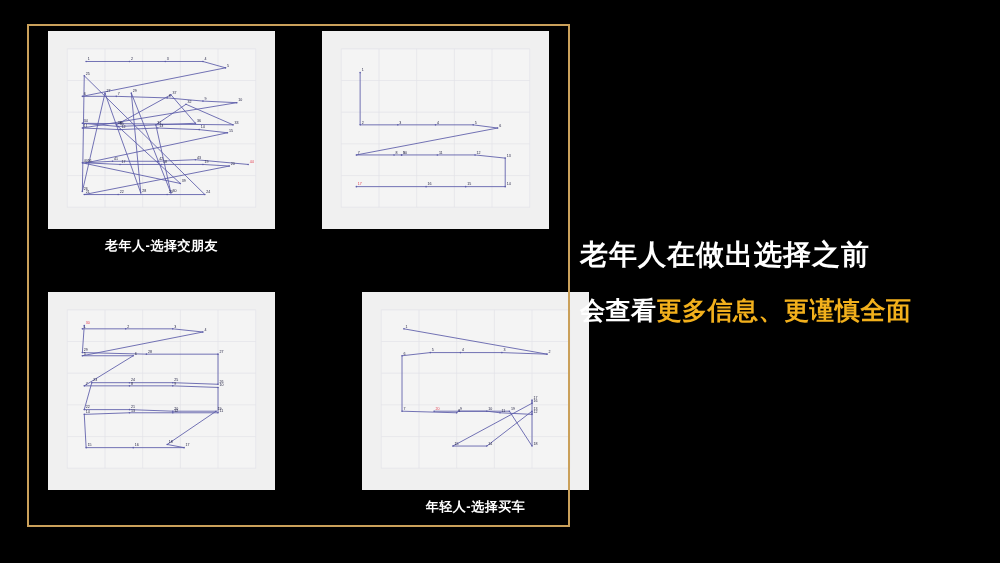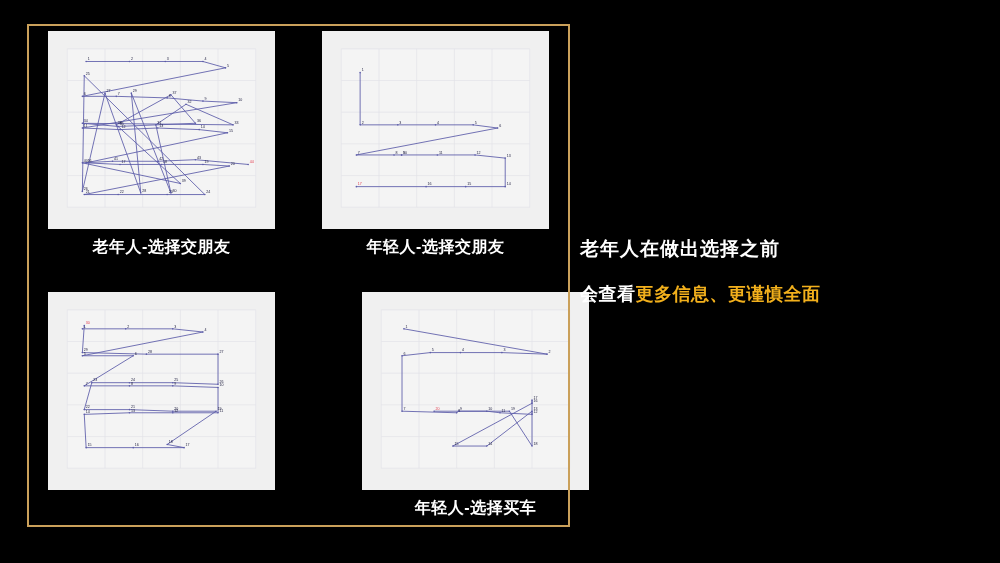--- a/index.html
+++ b/index.html
@@ -75,44 +75,44 @@
     width: 227px;
     height: 198px;
     display: block;
   }
 
   .caption {
     width: 227px;
     text-align: center;
     color: #ffffff;
     font-weight: bold;
-    font-size: 16px;
+    font-size: 13px;
     letter-spacing: 0.5px;
     margin-top: 8px;
     font-family: "Liberation Sans", "DejaVu Sans", sans-serif;
   }
 
   
   #message {
     position: absolute;
     left: 580px;
     top: 236px;
     width: 415px;
   }
   .msg-line1 {
     color: #ffffff;
     font-weight: bold;
-    font-size: 19px;
+    font-size: 28px;
     letter-spacing: 1px;
     white-space: nowrap;
   }
   .msg-line2 {
     margin-top: 20px;
     font-weight: bold;
-    font-size: 18px;
+    font-size: 25px;
     letter-spacing: 0.5px;
     white-space: nowrap;
   }
   .msg-white { color: #ffffff; }
   .msg-gold  { color: #f2b01c; }
 </style>
 </head>
 <body>
 
 <div id="stage">
@@ -279,21 +279,20 @@
             <circle cx="183.2117" cy="155.628" r="0.8" fill="#5b5ba8"></circle>
             <text x="184.7117" y="154.428" font-size="3.6" font-family="&quot;Liberation Sans&quot;, sans-serif" fill="#1a1a3c">14</text>
             <circle cx="143.6456" cy="155.628" r="0.8" fill="#5b5ba8"></circle>
             <text x="145.1456" y="154.428" font-size="3.6" font-family="&quot;Liberation Sans&quot;, sans-serif" fill="#1a1a3c">15</text>
             <circle cx="104.0795" cy="155.628" r="0.8" fill="#5b5ba8"></circle>
             <text x="105.5795" y="154.428" font-size="3.6" font-family="&quot;Liberation Sans&quot;, sans-serif" fill="#1a1a3c">16</text>
             <circle cx="34.3678" cy="155.628" r="0.8" fill="#5b5ba8"></circle>
             <text x="35.8678" y="154.428" font-size="3.6" font-family="&quot;Liberation Sans&quot;, sans-serif" fill="#e2394b">17</text>
           </svg>
       </div>
-      <div class="caption">年轻人-选择交朋友</div>
     </div>
 
     <div class="cell c2">
       <div class="panel">
         <div class="plot-bg"></div>
         <svg viewBox="0 0 227 198">
             <g>
               <line x1="19.295" y1="17.82" x2="19.295" y2="176.22" stroke="#e2e2e8" stroke-width="0.7"></line>
               <line x1="56.977000000000004" y1="17.82" x2="56.977000000000004" y2="176.22" stroke="#e2e2e8" stroke-width="0.7"></line>
               <line x1="94.659" y1="17.82" x2="94.659" y2="176.22" stroke="#e2e2e8" stroke-width="0.7"></line>

